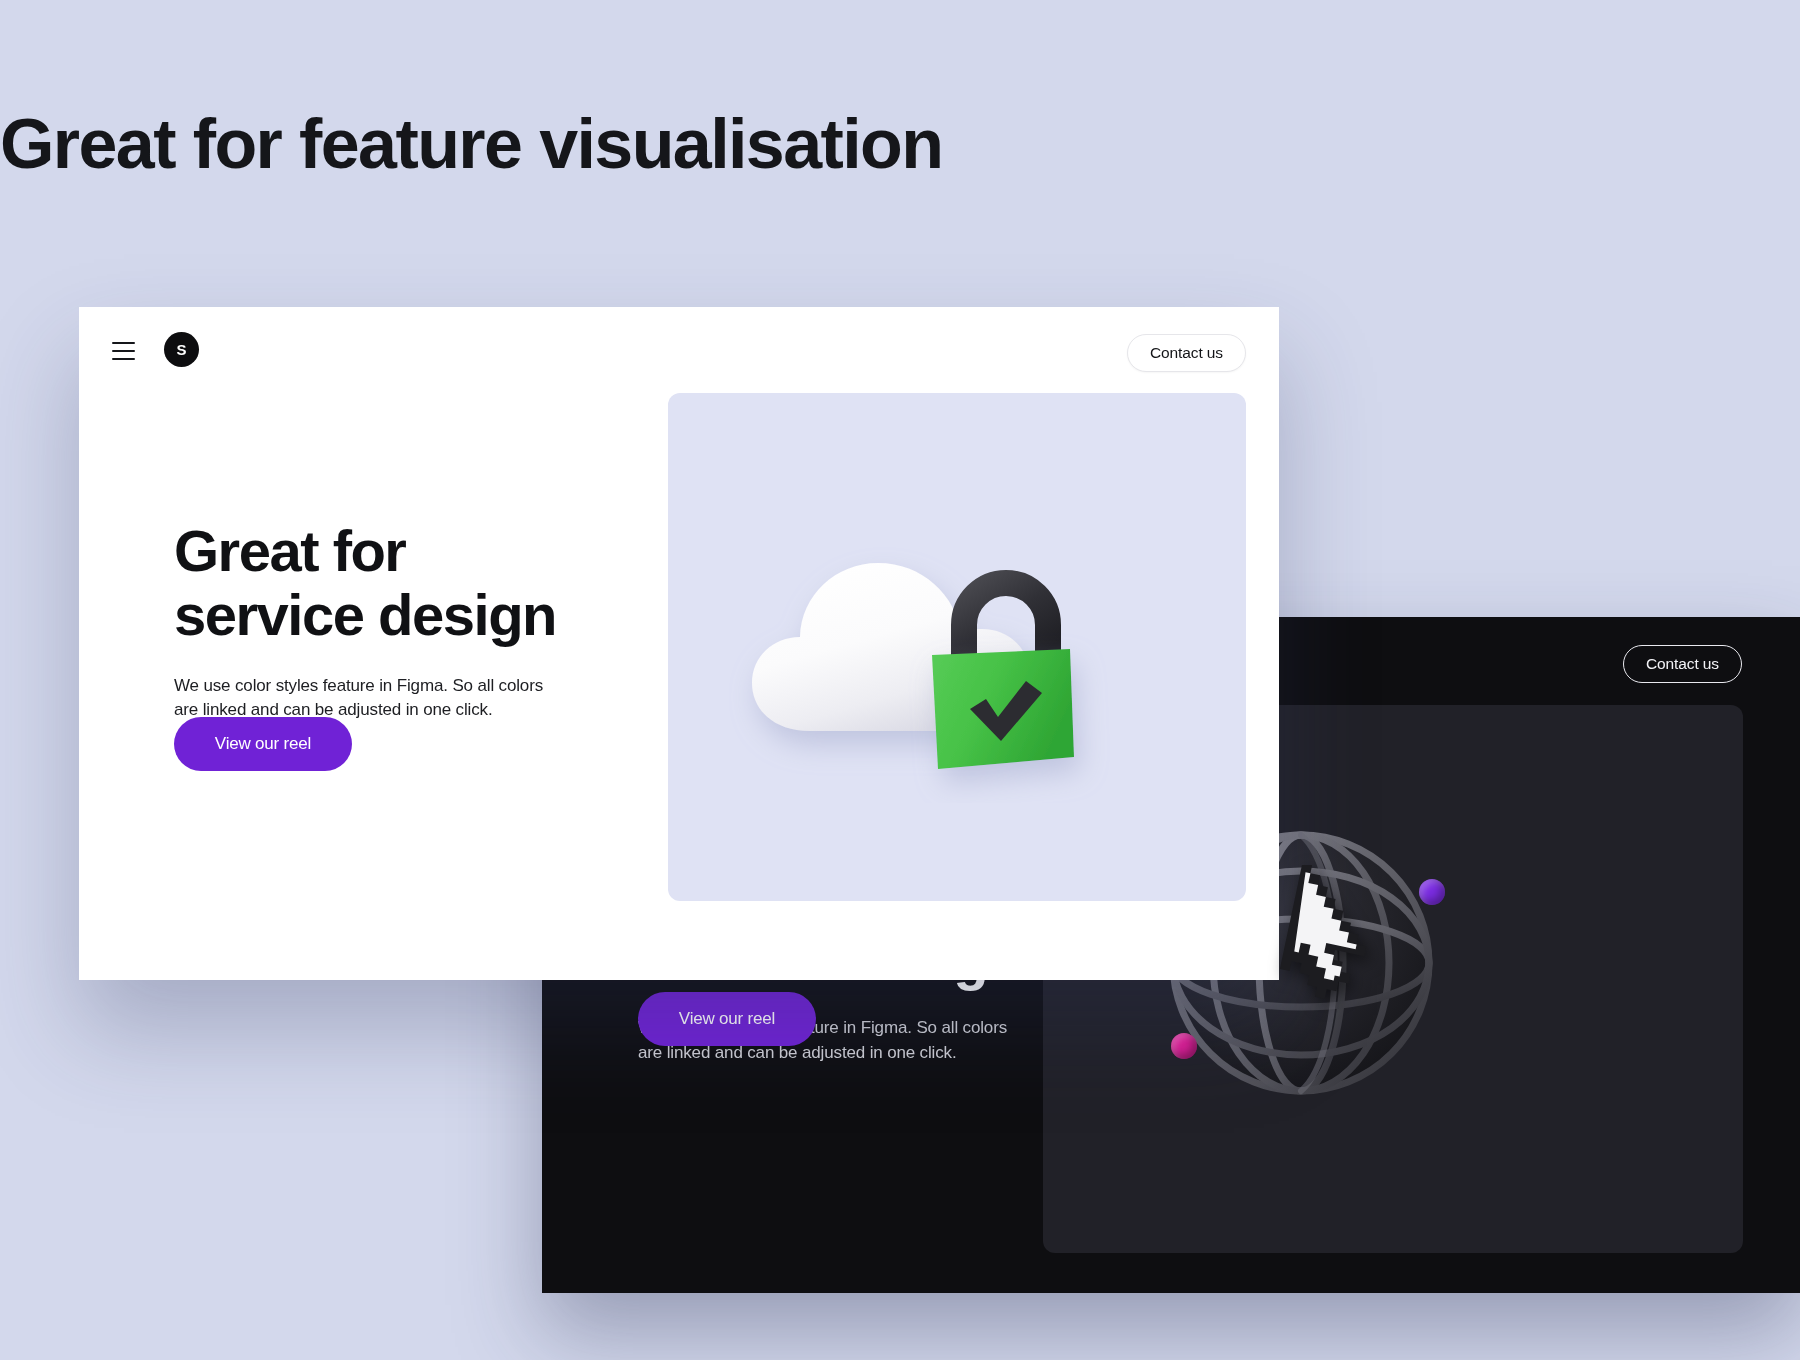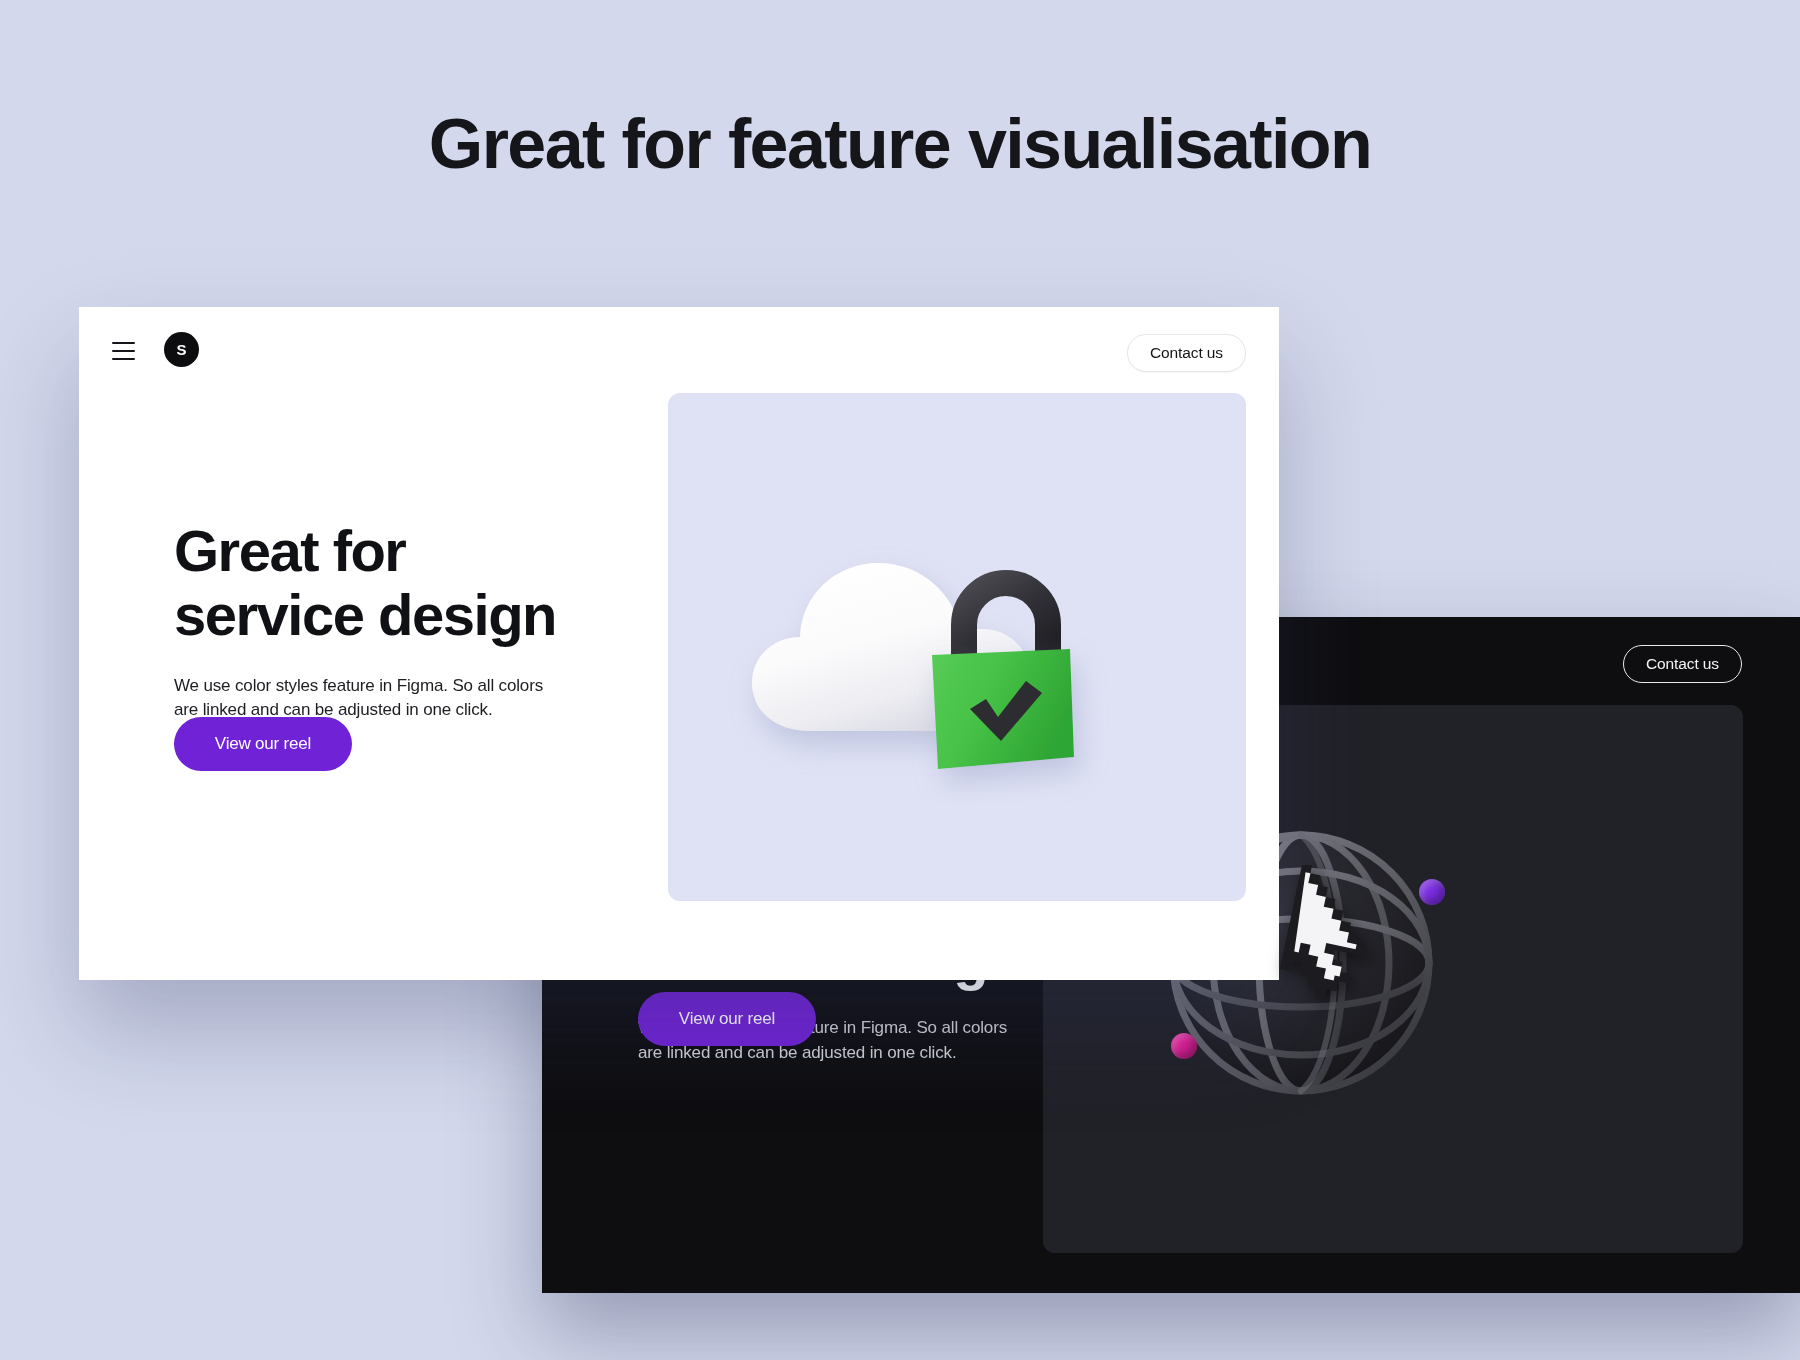--- a/index.html
+++ b/index.html
@@ -14,21 +14,20 @@
     overflow: hidden;
     position: relative;
   }
 
   
   .page-title {
     position: absolute;
     top: 108px;
     left: 0;
     width: 1800px;
-    text-align: center;
     font-size: 70px;
     font-weight: 700;
     letter-spacing: -1.6px;
     color: #15161a;
     line-height: 1.05;
     white-space: nowrap;
   }
 
   
   .card {

